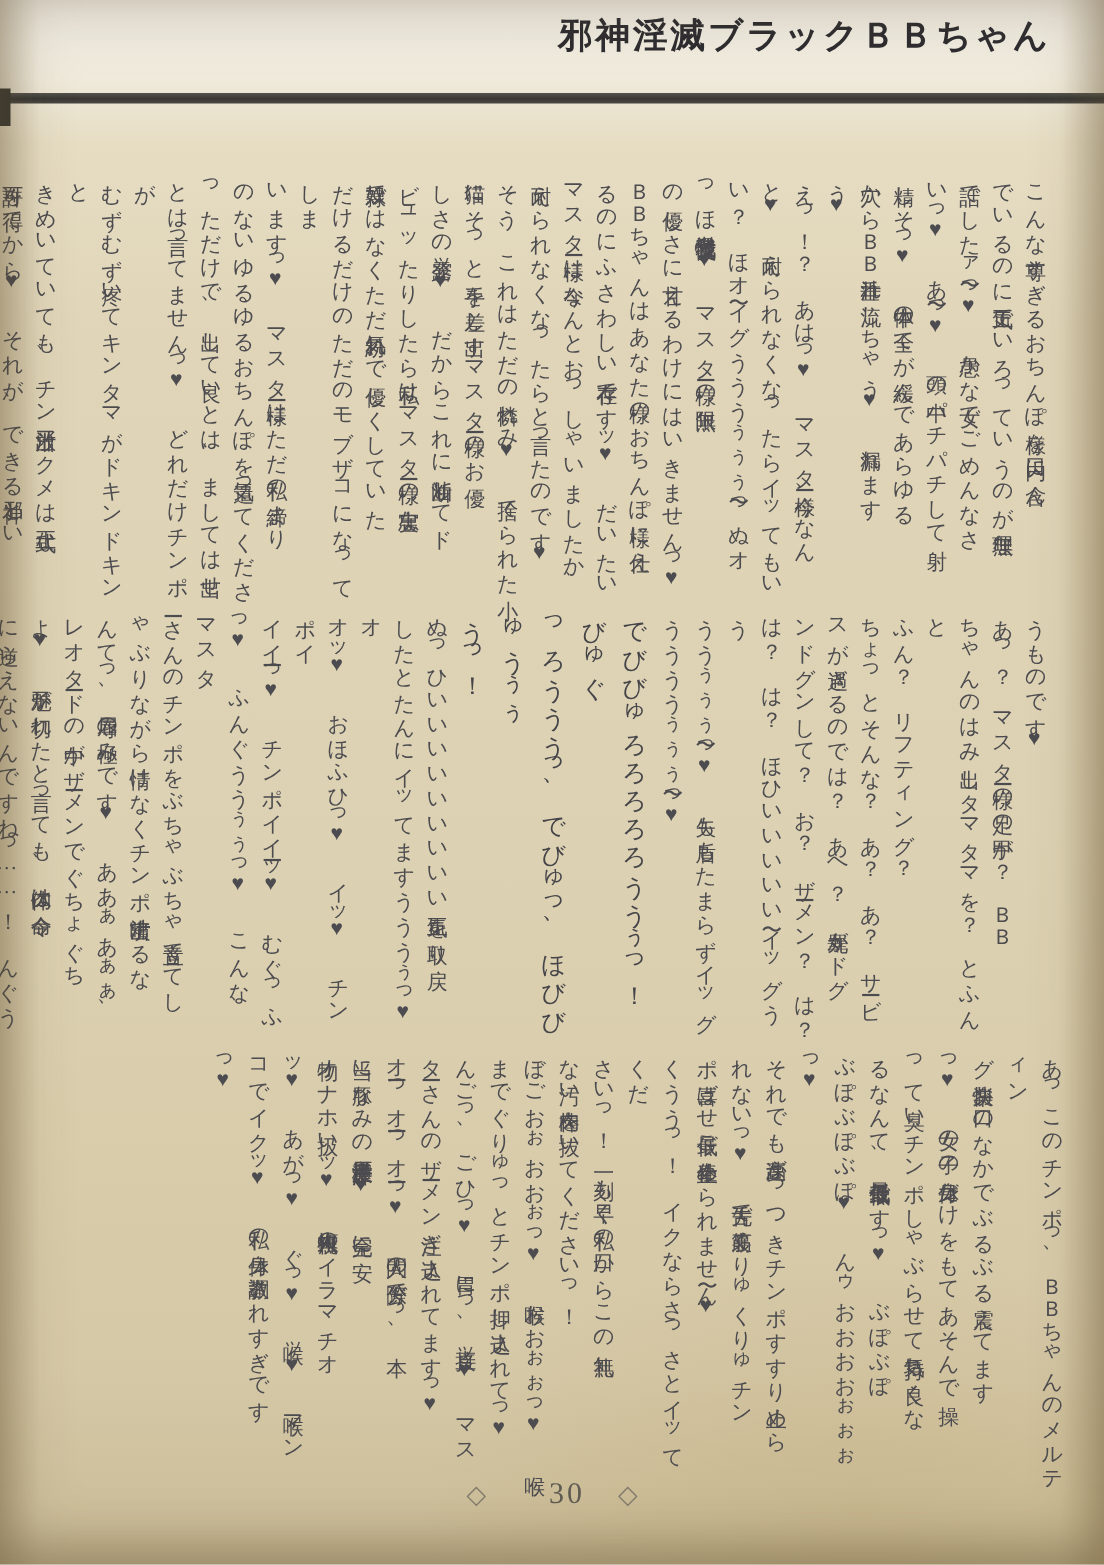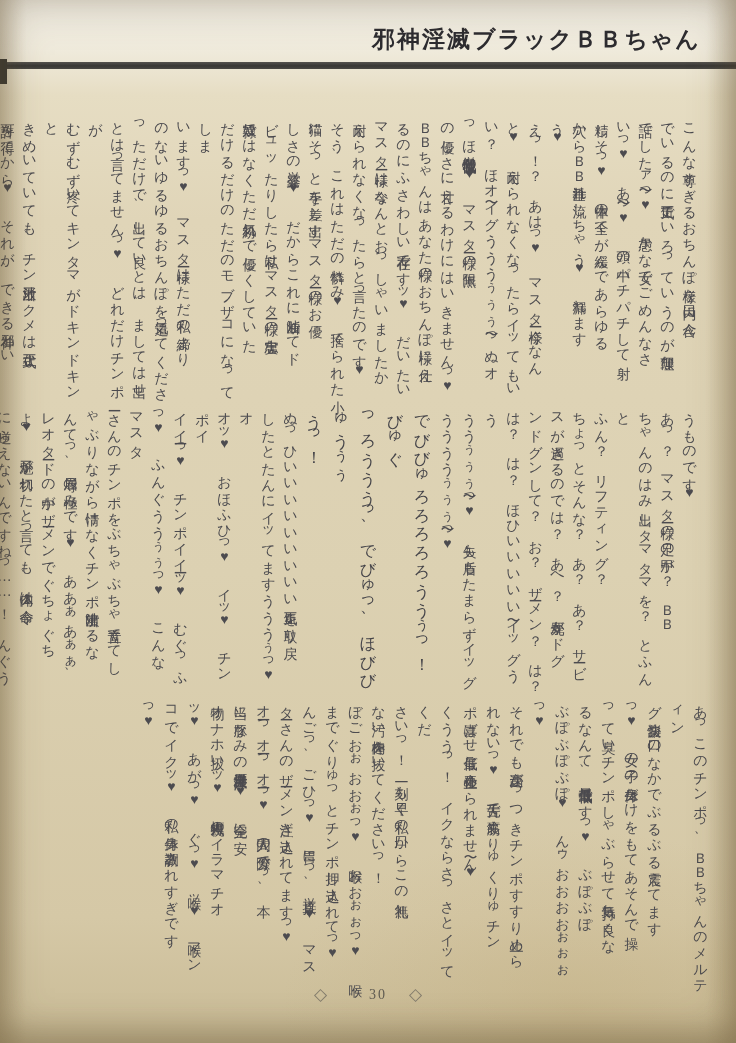--- a/index.html
+++ b/index.html
@@ -12,21 +12,21 @@
       linear-gradient(90deg, rgba(120,98,60,.18) 0, rgba(120,98,60,0) 26px),
       linear-gradient(270deg, rgba(120,98,60,.22) 0, rgba(120,98,60,0) 30px),
       linear-gradient(180deg,#f4f1e8 0,#efeadb 52px,#e6ddc3 95px,#e0d5b8 220px,#dcd1b2 55%,#d5c8a6 88%,#c9bb96 100%);
     font-family:"Liberation Serif","DejaVu Serif",serif;
   }
   .page::after{
     content:"";position:absolute;inset:0;pointer-events:none;
     box-shadow:inset 0 0 46px rgba(92,74,42,.38), inset 0 -14px 26px rgba(92,74,42,.22);
   }
   .title{
-    position:absolute;top:24px;left:372px;width:316px;
+    position:absolute;top:8px;left:372px;width:316px;
     font-size:23px;font-weight:bold;color:#2d2c30;
     letter-spacing:2px;white-space:nowrap;
   }
   .rule{
     position:absolute;top:62px;left:0;width:736px;height:7px;
     background:linear-gradient(180deg,#55534e,#383734 55%,#4a4843);
   }
   .rule-cap{
     position:absolute;top:59px;left:0;width:7px;height:25px;
     background:#393833;
@@ -44,21 +44,21 @@
   .wavy{font-size:16px;line-height:27px;color:#454449;}
   .gap{margin-block-start:15px;}
   .band1{top:113px;right:36px;height:282px;}
   .band2{top:403px;right:36px;height:288px;}
   .band3{top:696px;right:24px;height:292px;}
   .footer{
     position:absolute;top:986px;left:0;width:736px;
     display:flex;justify-content:center;align-items:center;gap:22px;
   }
   .diamond{font-size:17px;color:#837c6c;line-height:1;}
-  .pagenum{font-size:14px;color:#605c52;letter-spacing:2px;line-height:1;margin-left:20px;}
+  .pagenum{font-size:20px;color:#605c52;letter-spacing:2px;line-height:1;margin-left:20px;}
 </style>
 </head>
 <body>
 
 <div class="page">
 
   <div class="title">邪神淫滅ブラックＢＢちゃん</div>
   <div class="rule"></div>
   <div class="rule-cap"></div>
 

